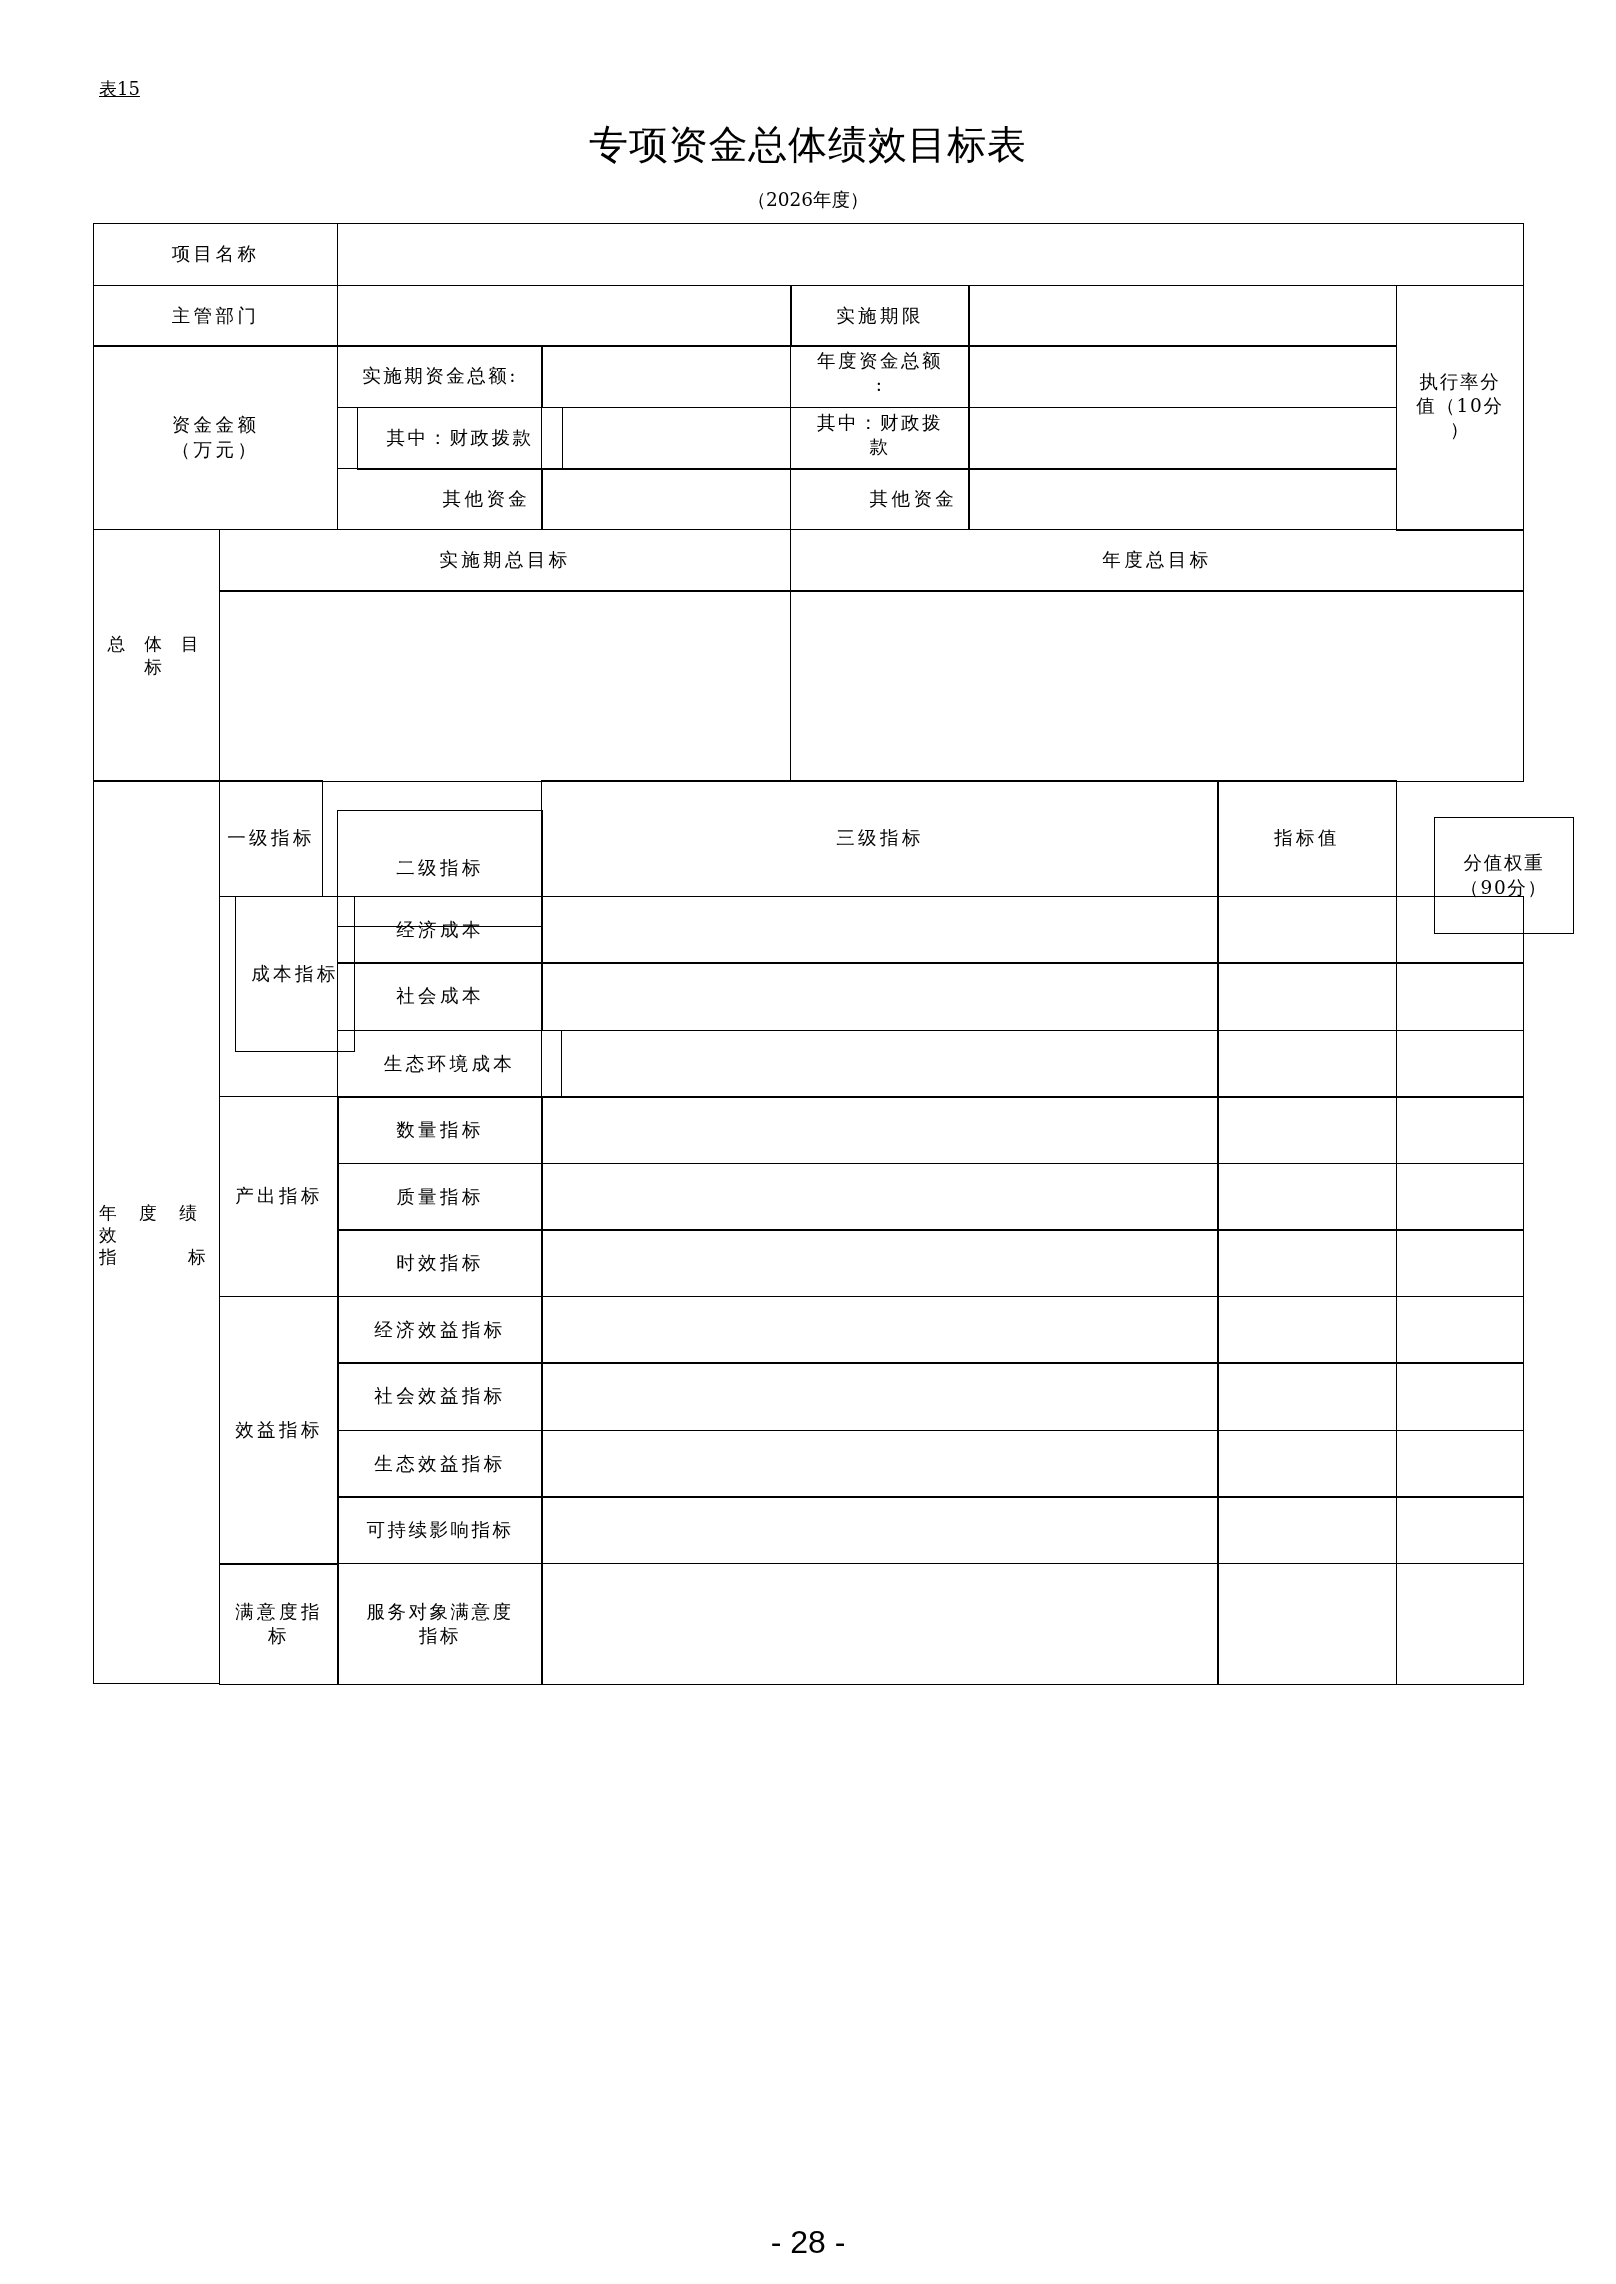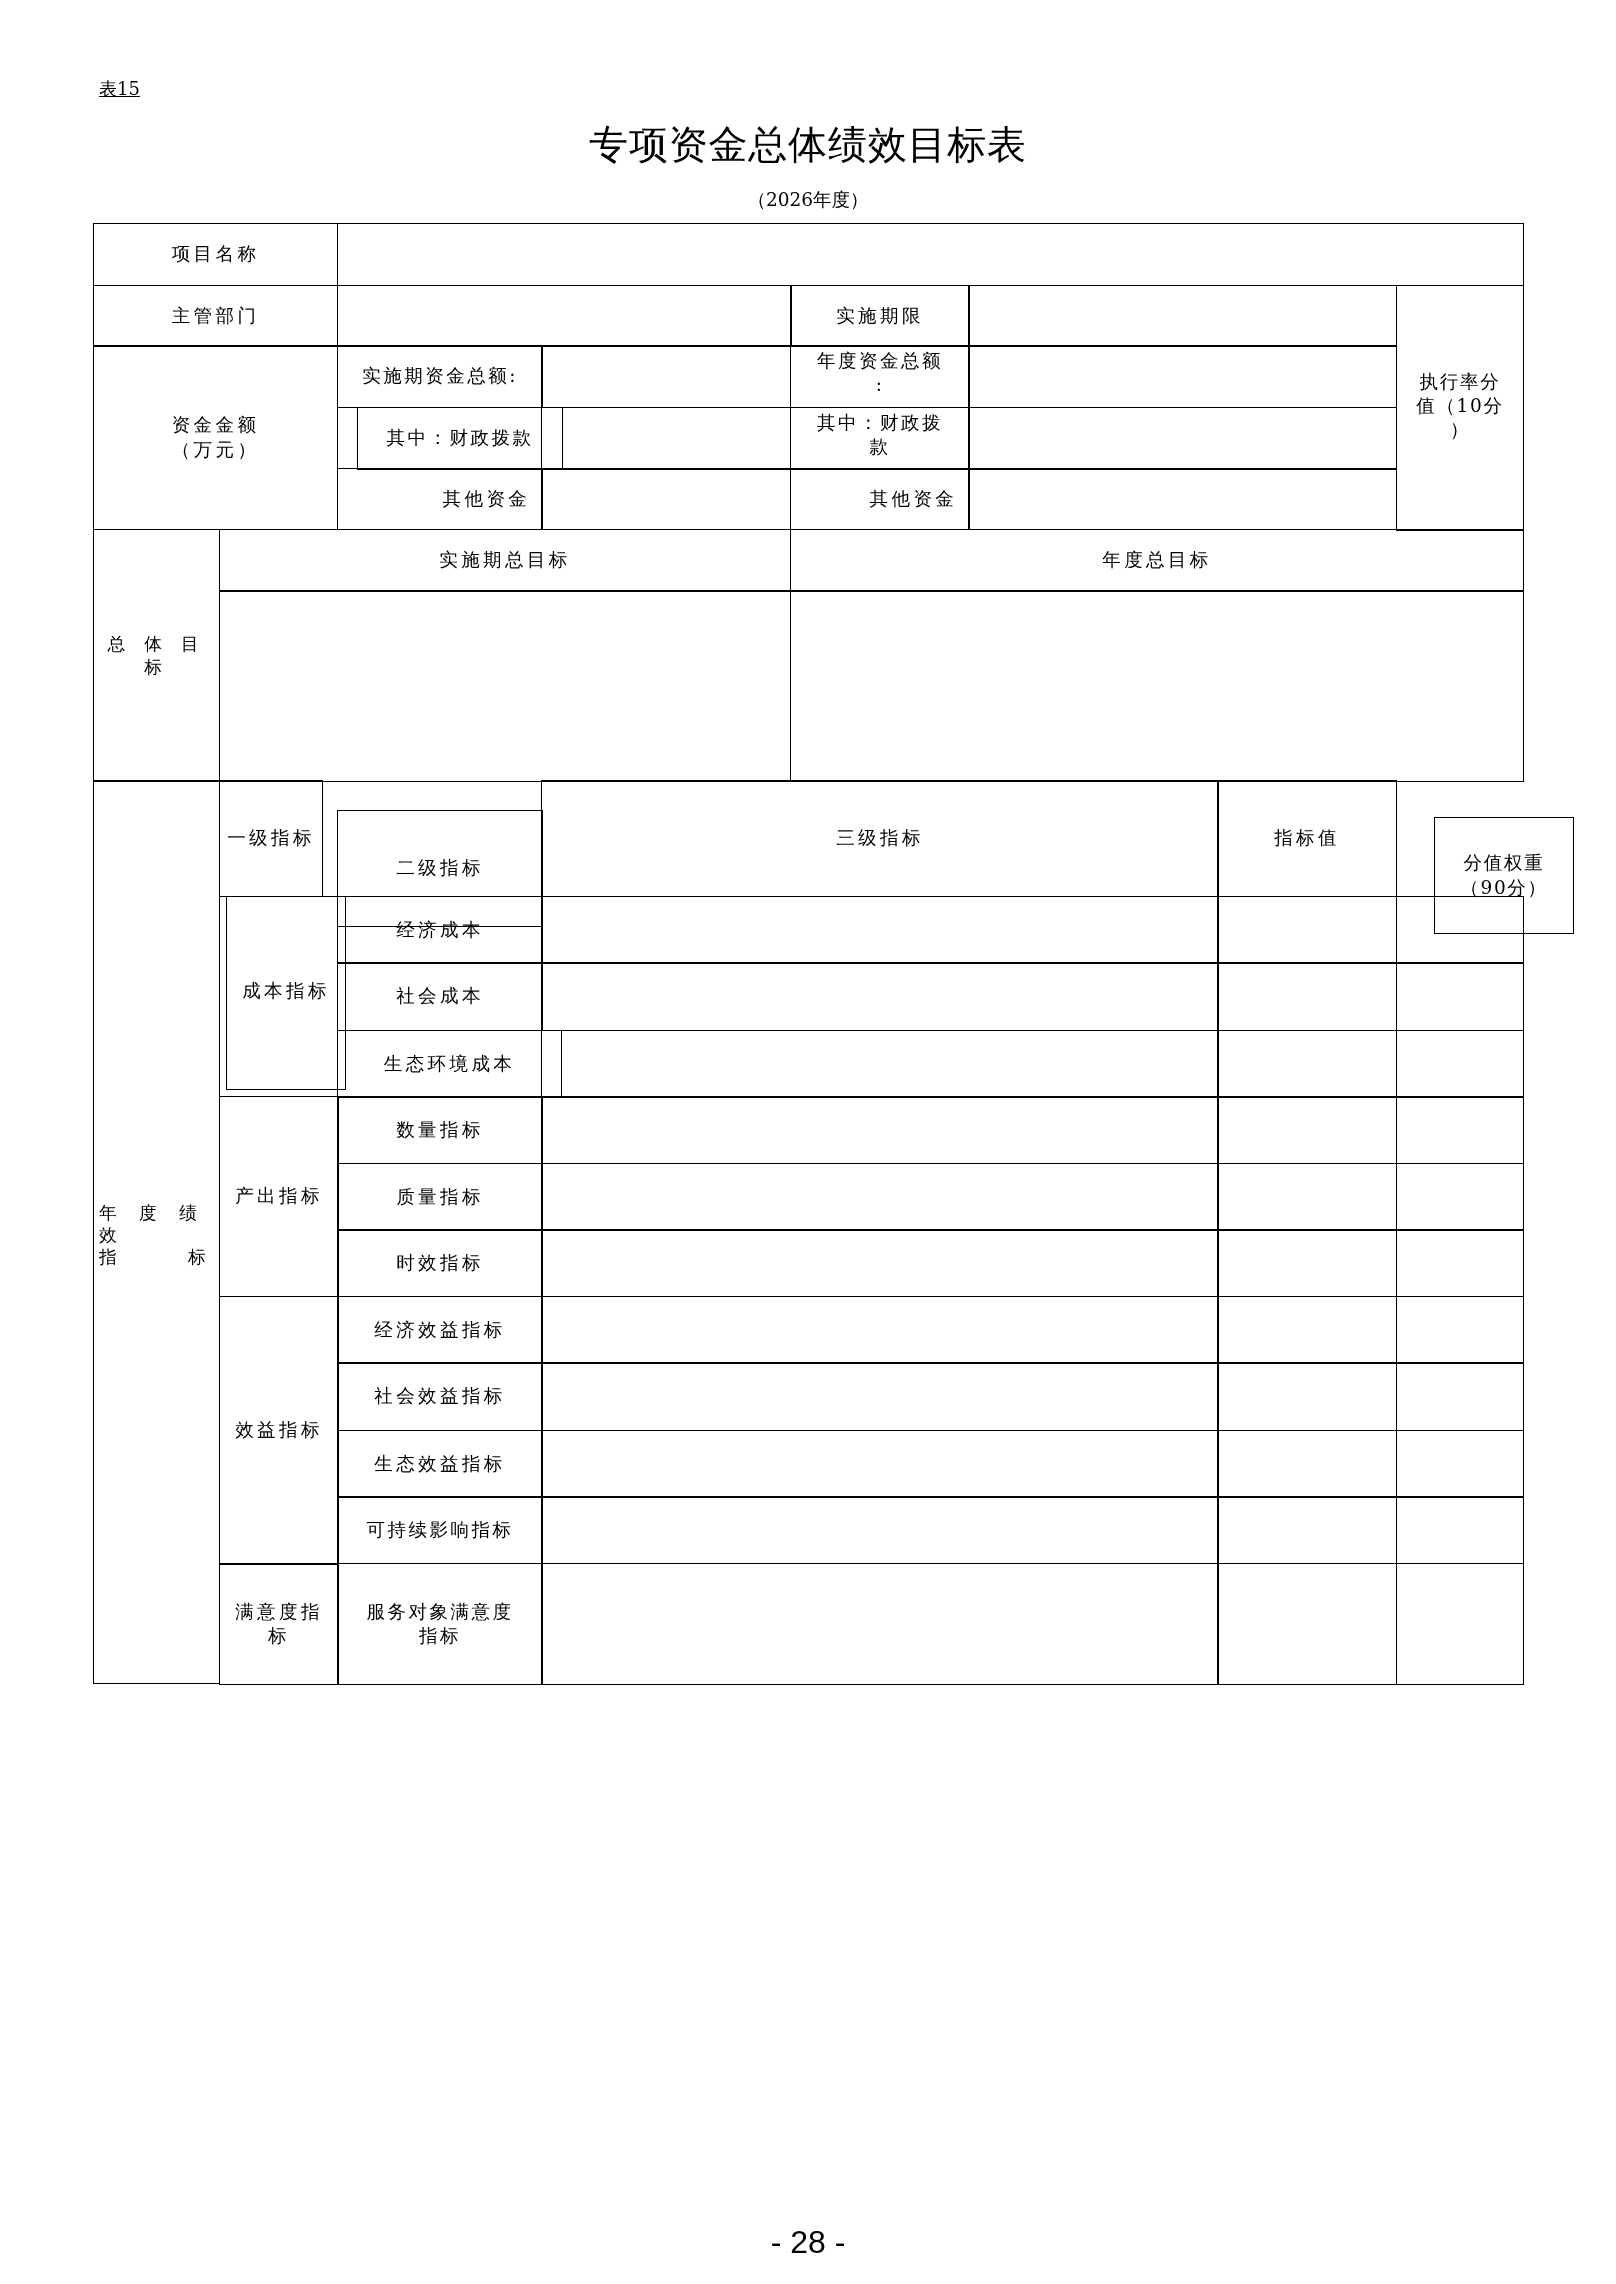--- a/index.html
+++ b/index.html
@@ -146,21 +146,21 @@
   <div class="cell" style="left:1217px;top:780px;width:180px;height:117px;">
       <span>指标值</span>
     </div>
   <div class="cell" style="left:1434px;top:780px;width:140px;height:117px;letter-spacing:1.7px;margin-top:37px;">
     <div>
         <span>分值权重</span>
         <span>（90分）</span>
       </div>
   </div>
 
-  <div class="cell" style="left:226px;top:896px;width:120px;height:194px;font-family:Liberation Mono, monospace;">
+  <div class="cell" style="left:235px;top:896px;width:120px;height:156px;">
       <span>成本指标</span>
     </div>
 
   <div class="cell" style="left:219px;top:1096px;width:120px;height:201px;">
       <span>产出指标</span>
     </div>
 
   <div class="cell" style="left:219px;top:1296px;width:120px;height:269px;">
       <span>效益指标</span>
     </div>

